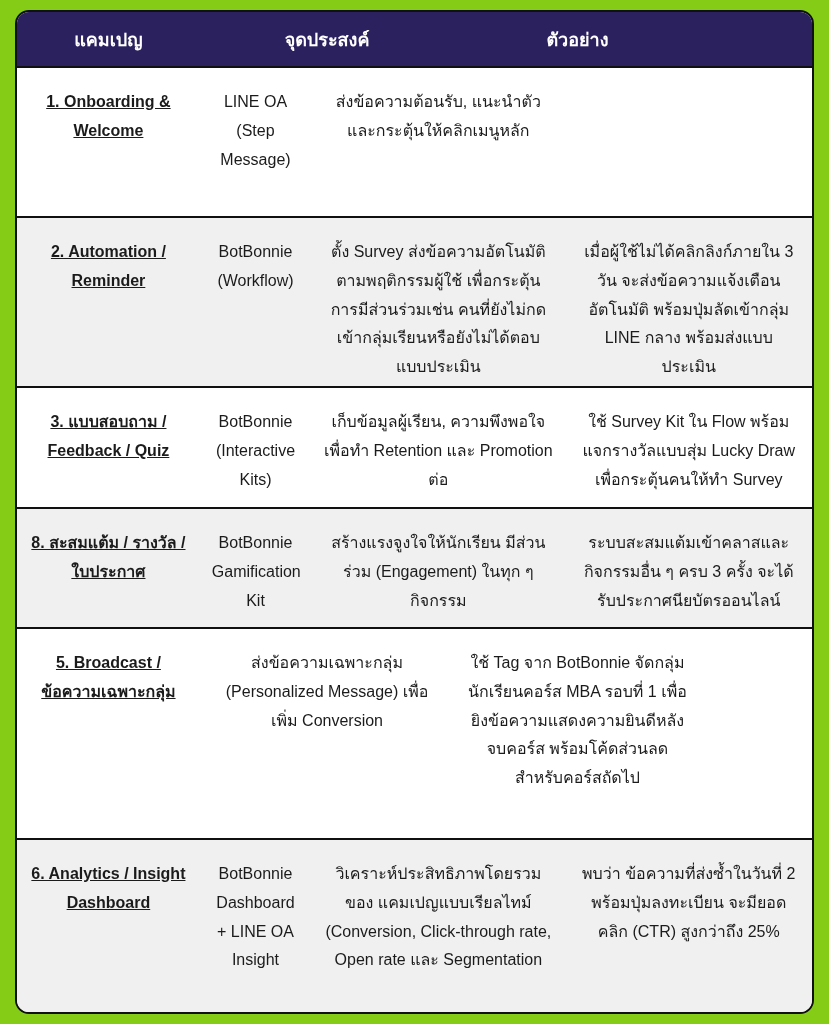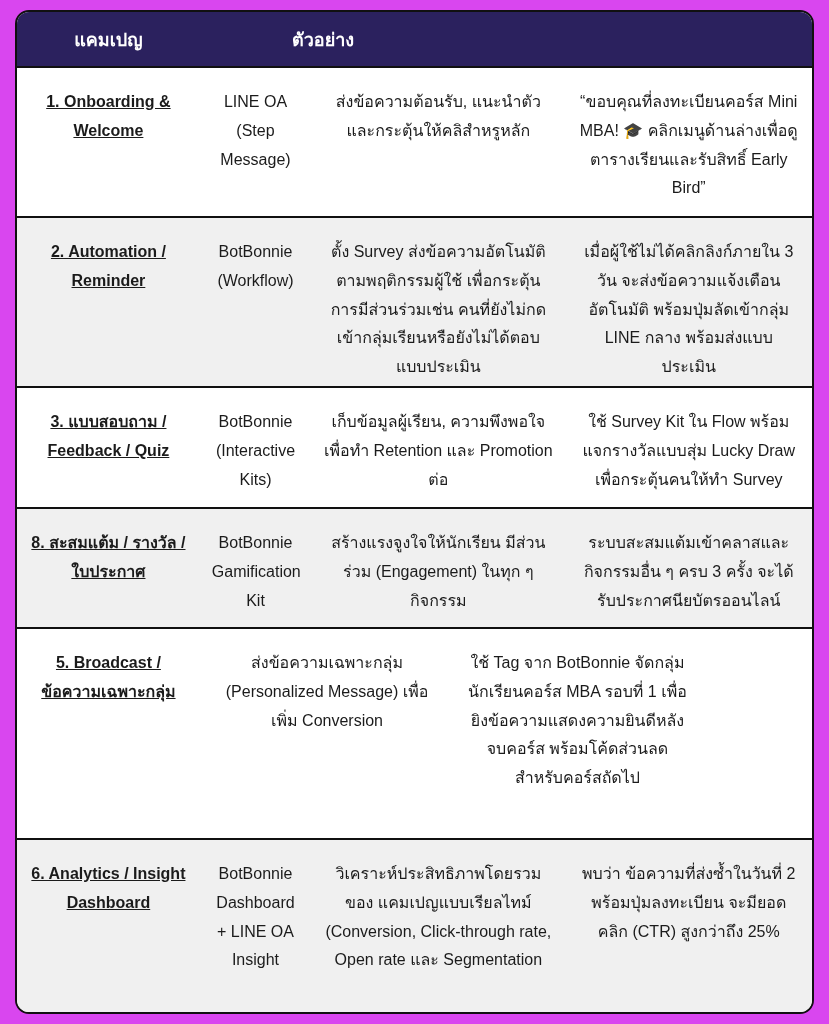--- a/index.html
+++ b/index.html
@@ -4,21 +4,21 @@
 <style>
   * { margin: 0; padding: 0; box-sizing: border-box; }
   html, body {
     background: #ffffff;
     font-family: "Liberation Sans", "DejaVu Sans", sans-serif;
     color: #1b1b1b;
   }
   .page {
     width: 829px;
     height: 1024px;
-    background: #d946ef;
+    background: #84cc16;
     padding: 10px 15px;
   }
   .table {
     width: 100%;
     height: 100%;
     border: 2px solid #101010;
     border-radius: 14px;
     overflow: hidden;
     background: #ffffff;
     display: flex;
@@ -63,28 +63,28 @@
   .r6 { min-height: 212px; flex: 1; margin-top: 48px; }
 </style>
 </head>
 <body>
 
 <div class="page">
   <div class="table">
 
     <div class="thead">
       <div class="th col1">แคมเปญ</div>
+      <div class="th col3">จุดประสงค์</div>
       <div class="th col4">ตัวอย่าง</div>
     </div>
 
     <div class="trow r1">
       <div class="td col1 campaign">1. Onboarding &amp; Welcome</div>
       <div class="td col2">LINE OA (Step Message)</div>
-      <div class="td col3">ส่งข้อความต้อนรับ, แนะนำตัว และกระตุ้นให้คลิสำหรูหลัก</div>
-      <div class="td col4">“ขอบคุณที่ลงทะเบียนคอร์ส Mini MBA! 🎓 คลิกเมนูด้านล่างเพื่อดู ตารางเรียนและรับสิทธิ์ Early Bird”</div>
+      <div class="td col3">ส่งข้อความต้อนรับ, แนะนำตัว และกระตุ้นให้คลิกเมนูหลัก</div>
     </div>
 
     <div class="trow r2 alt">
       <div class="td col1 campaign">2. Automation / Reminder</div>
       <div class="td col2">BotBonnie (Workflow)</div>
       <div class="td col3">ตั้ง Survey ส่งข้อความอัตโนมัติ ตามพฤติกรรมผู้ใช้ เพื่อกระตุ้น การมีส่วนร่วมเช่น คนที่ยังไม่กด เข้ากลุ่มเรียนหรือยังไม่ได้ตอบ แบบประเมิน</div>
       <div class="td col4">เมื่อผู้ใช้ไม่ได้คลิกลิงก์ภายใน 3 วัน จะส่งข้อความแจ้งเตือนอัตโนมัติ พร้อมปุ่มลัดเข้ากลุ่ม LINE กลาง พร้อมส่งแบบประเมิน</div>
     </div>
 
     <div class="trow r3">

